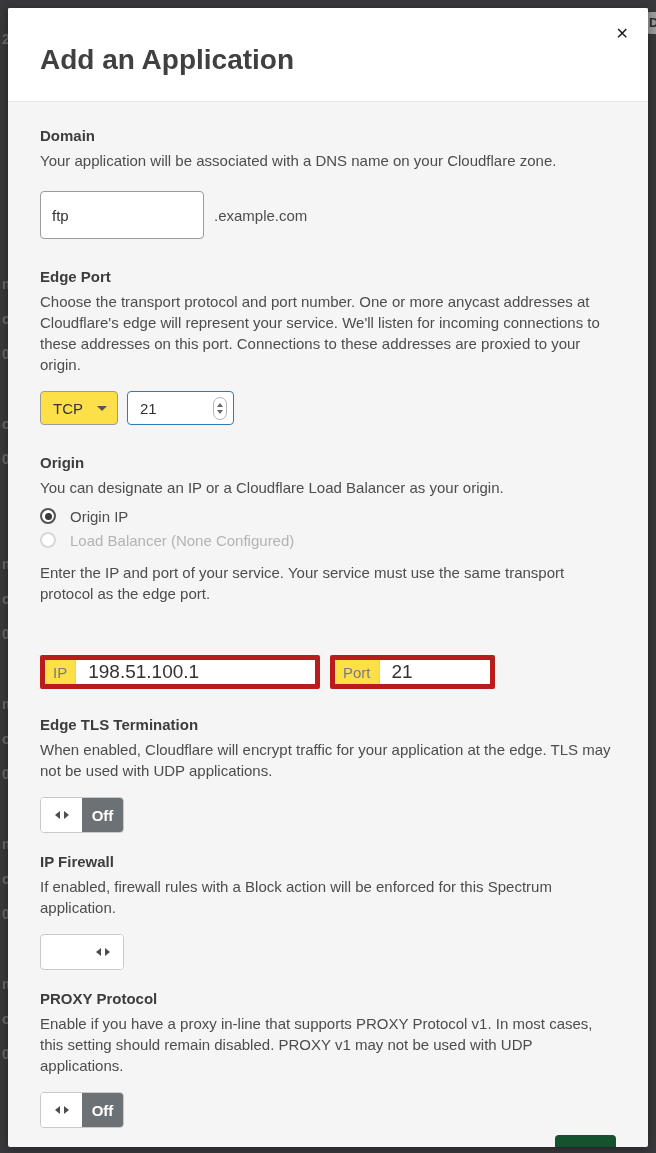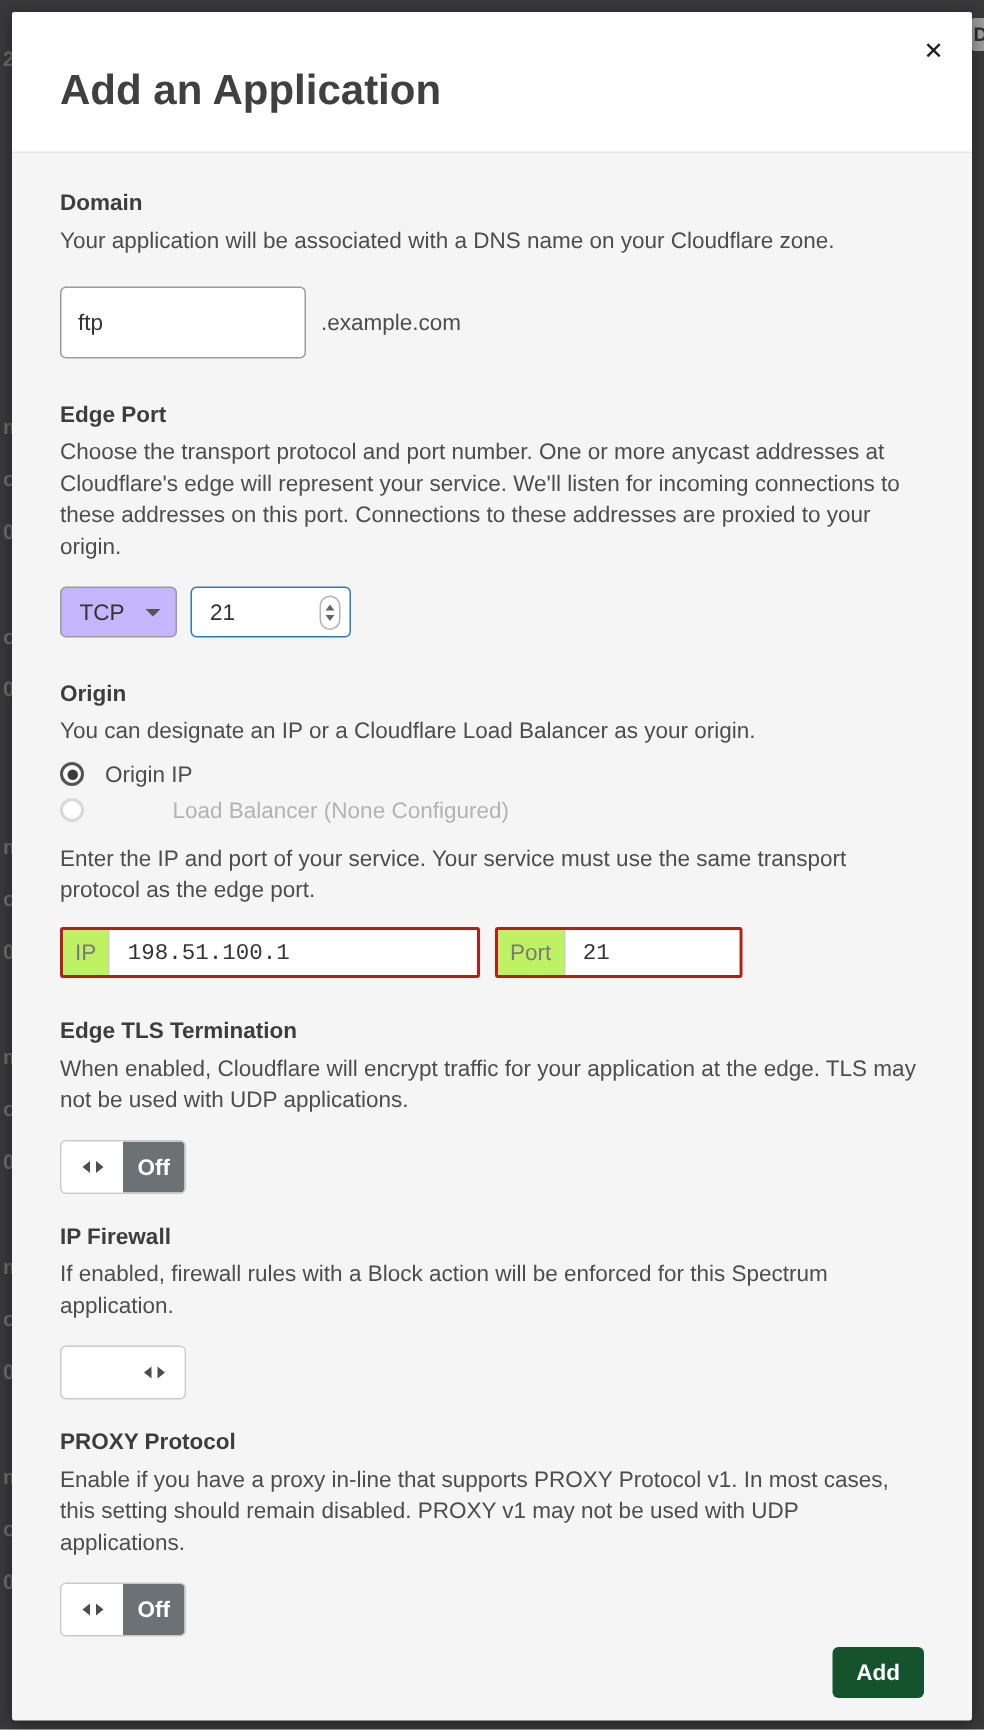--- a/index.html
+++ b/index.html
@@ -58,21 +58,21 @@
   .text-input {
     height:48px; border:1px solid #9b9b9b; border-radius:4px; background:#fff;
     font-size:15px; color:#333; padding:0 11px; outline:none;
     font-family:"Liberation Sans", sans-serif;
   }
   .domain-input { width:164px; }
   .suffix { font-size:15px; color:#4d4d4d; margin-left:10px; }
 
   .select-box {
     width:78px; height:34px; border:1px solid #9b9b9b; border-radius:4px;
-    background:#c4b5fd; display:flex; align-items:center; justify-content:space-between;
+    background:#fde047; display:flex; align-items:center; justify-content:space-between;
     padding:0 10px 0 12px; cursor:pointer; font-size:15px; color:#333;
   }
   .caret-down {
     width:0; height:0; border-left:5px solid transparent;
     border-right:5px solid transparent; border-top:5px solid #555;
   }
 
   .number-input {
     width:107px; height:34px; margin-left:9px; border:1px solid #2e7bb8;
     border-radius:4px; background:#fff; display:flex; align-items:center;
@@ -89,37 +89,37 @@
   .radio-row { display:flex; align-items:center; height:24px; cursor:pointer; }
   .radio-outer {
     width:16px; height:16px; border-radius:50%; border:2px solid #525252;
     background:#fff; display:flex; align-items:center; justify-content:center;
     flex:0 0 16px; margin-right:14px;
   }
   .radio-outer.disabled { border-color:#d9d9d9; }
   .radio-dot { width:7px; height:7px; border-radius:50%; background:#3a3a3a; }
   .radio-label { font-size:15px; color:#4d4d4d; }
   .radio-label.disabled { color:#b3b3b3; }
-  .radio-row.disabled { cursor:default;gap:45px; }
+  .radio-row.disabled { cursor:default; }
 
   .group-row { display:flex; }
   .input-group {
-    display:flex; height:34px; border:2px solid #b91c1c; border-radius:2px;
-    background:#bef264; overflow:hidden;
+    display:flex; height:34px; border:5px solid #b91c1c; border-radius:2px;
+    background:#fde047; overflow:hidden;margin-top:37px;
   }
   .ip-group { width:280px; margin-right:10px; }
   .port-group { width:165px; }
   .input-prefix {
     display:flex; align-items:center; justify-content:center; padding:0 8px;
     border-right:1px solid #ccc; color:#7a7a7a; font-size:15px; flex:0 0 auto;
   }
   .group-input {
     border:none; outline:none; flex:1 1 auto; min-width:0; padding:0 12px;
-    font-size:15px; color:#333; background:#fff;
-    font-family:Liberation Mono, monospace;
+    font-size:19px; color:#333; background:#fff;
+    font-family:Liberation Sans, sans-serif;
   }
 
   .toggle {
     width:84px; height:36px; margin-top:4px; border:1px solid #c9c9c9;
     border-radius:4px; background:#fff; display:flex; overflow:hidden;
     padding:0; cursor:pointer;font-weight:bold;
   }
   .toggle-handle {
     width:41px; flex:0 0 41px; background:#fff; display:flex;
     align-items:center; justify-content:center; gap:4px;

